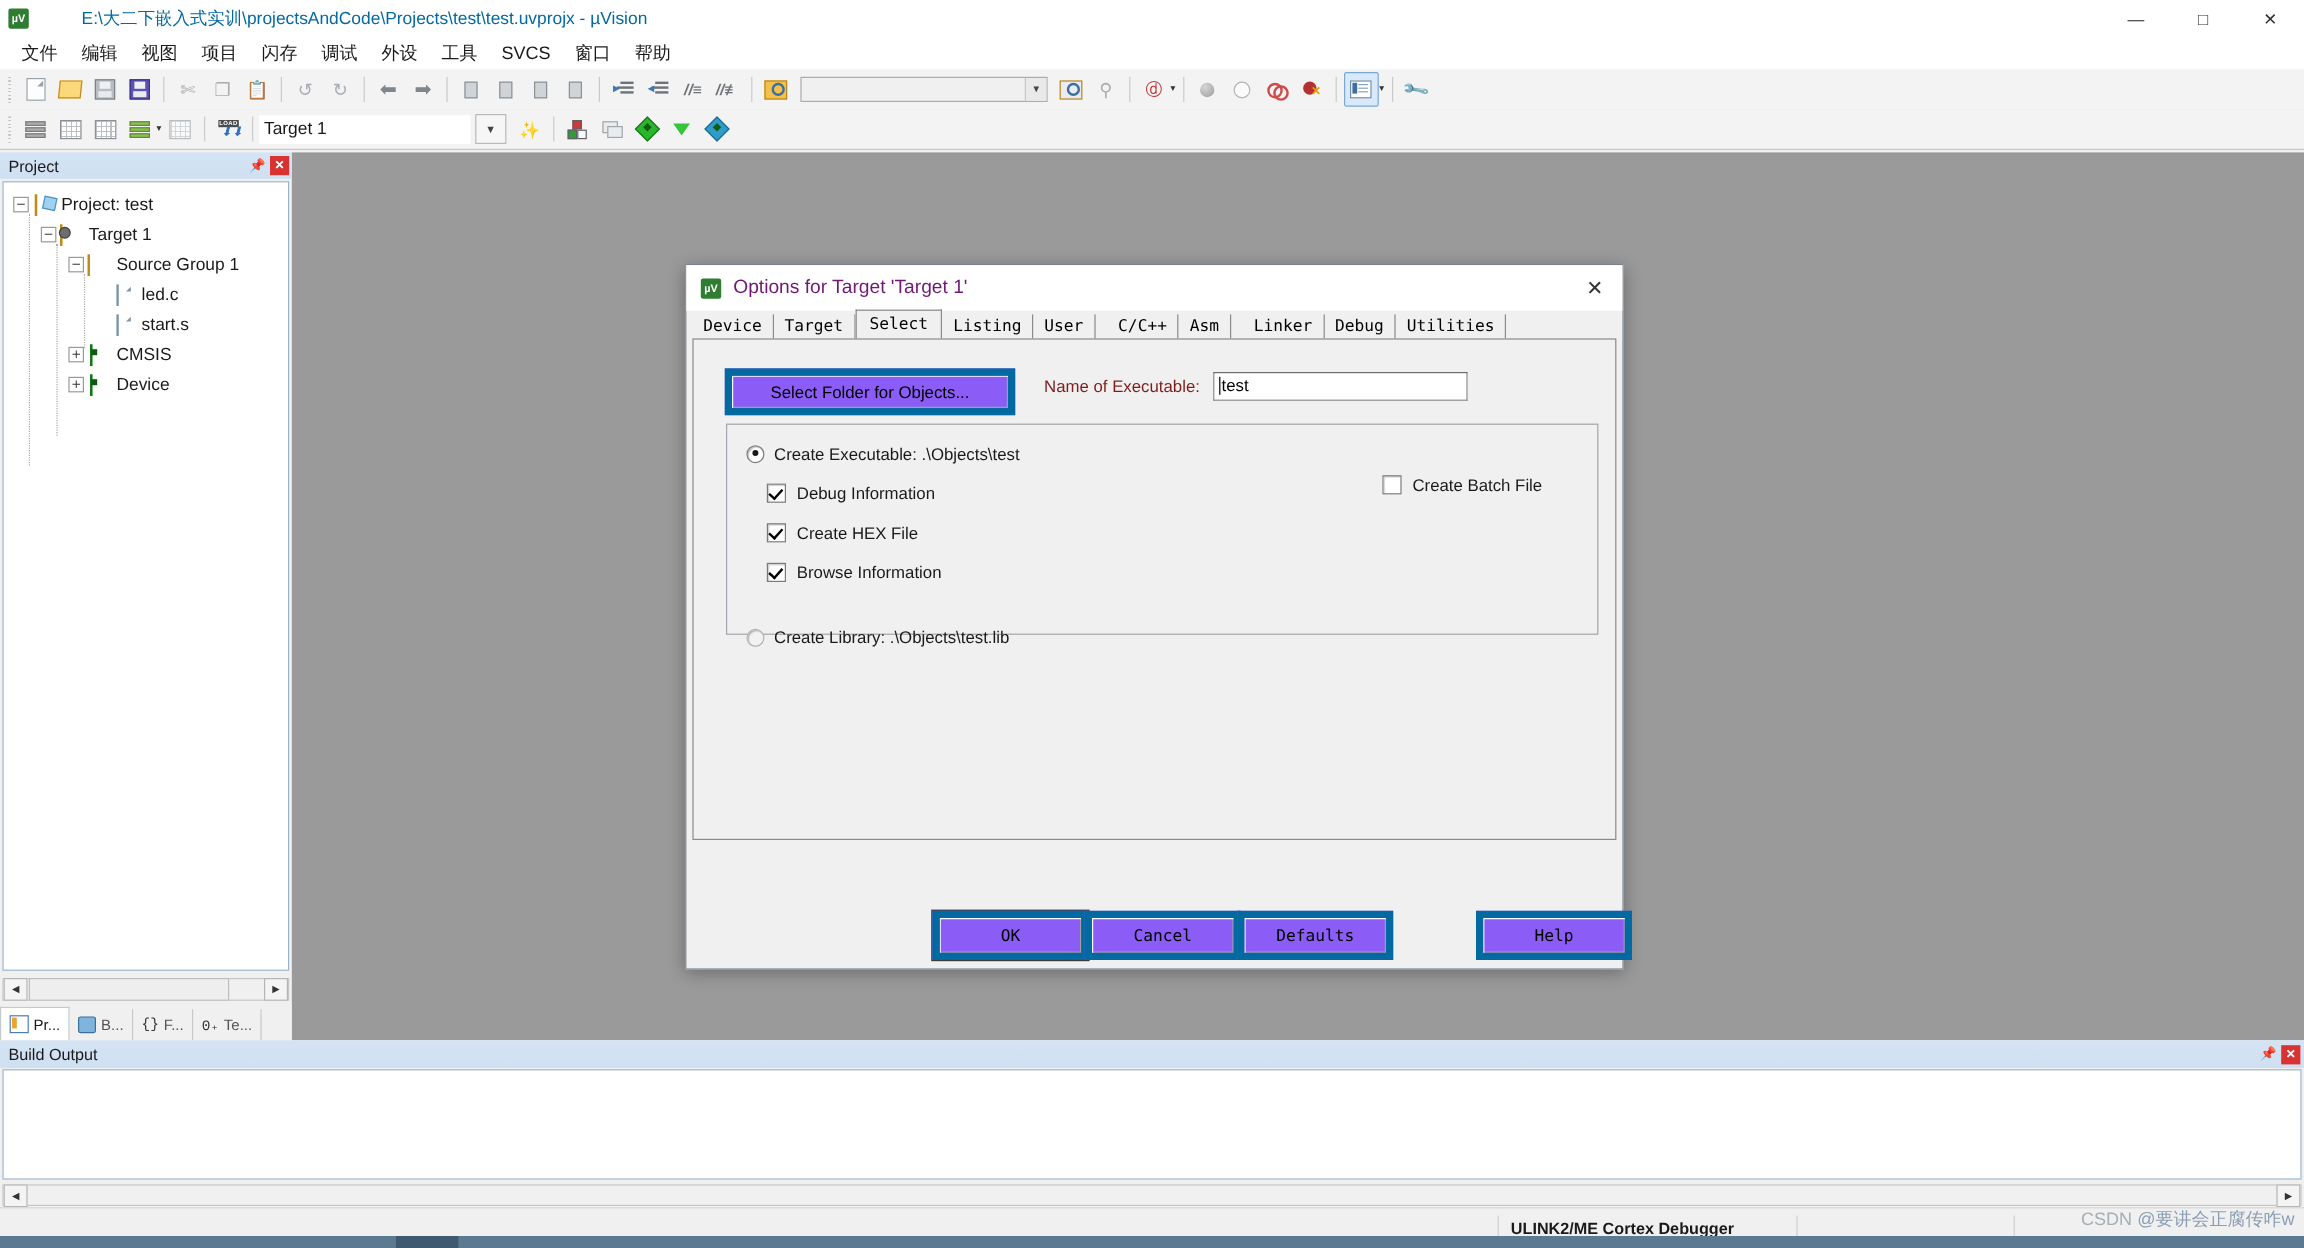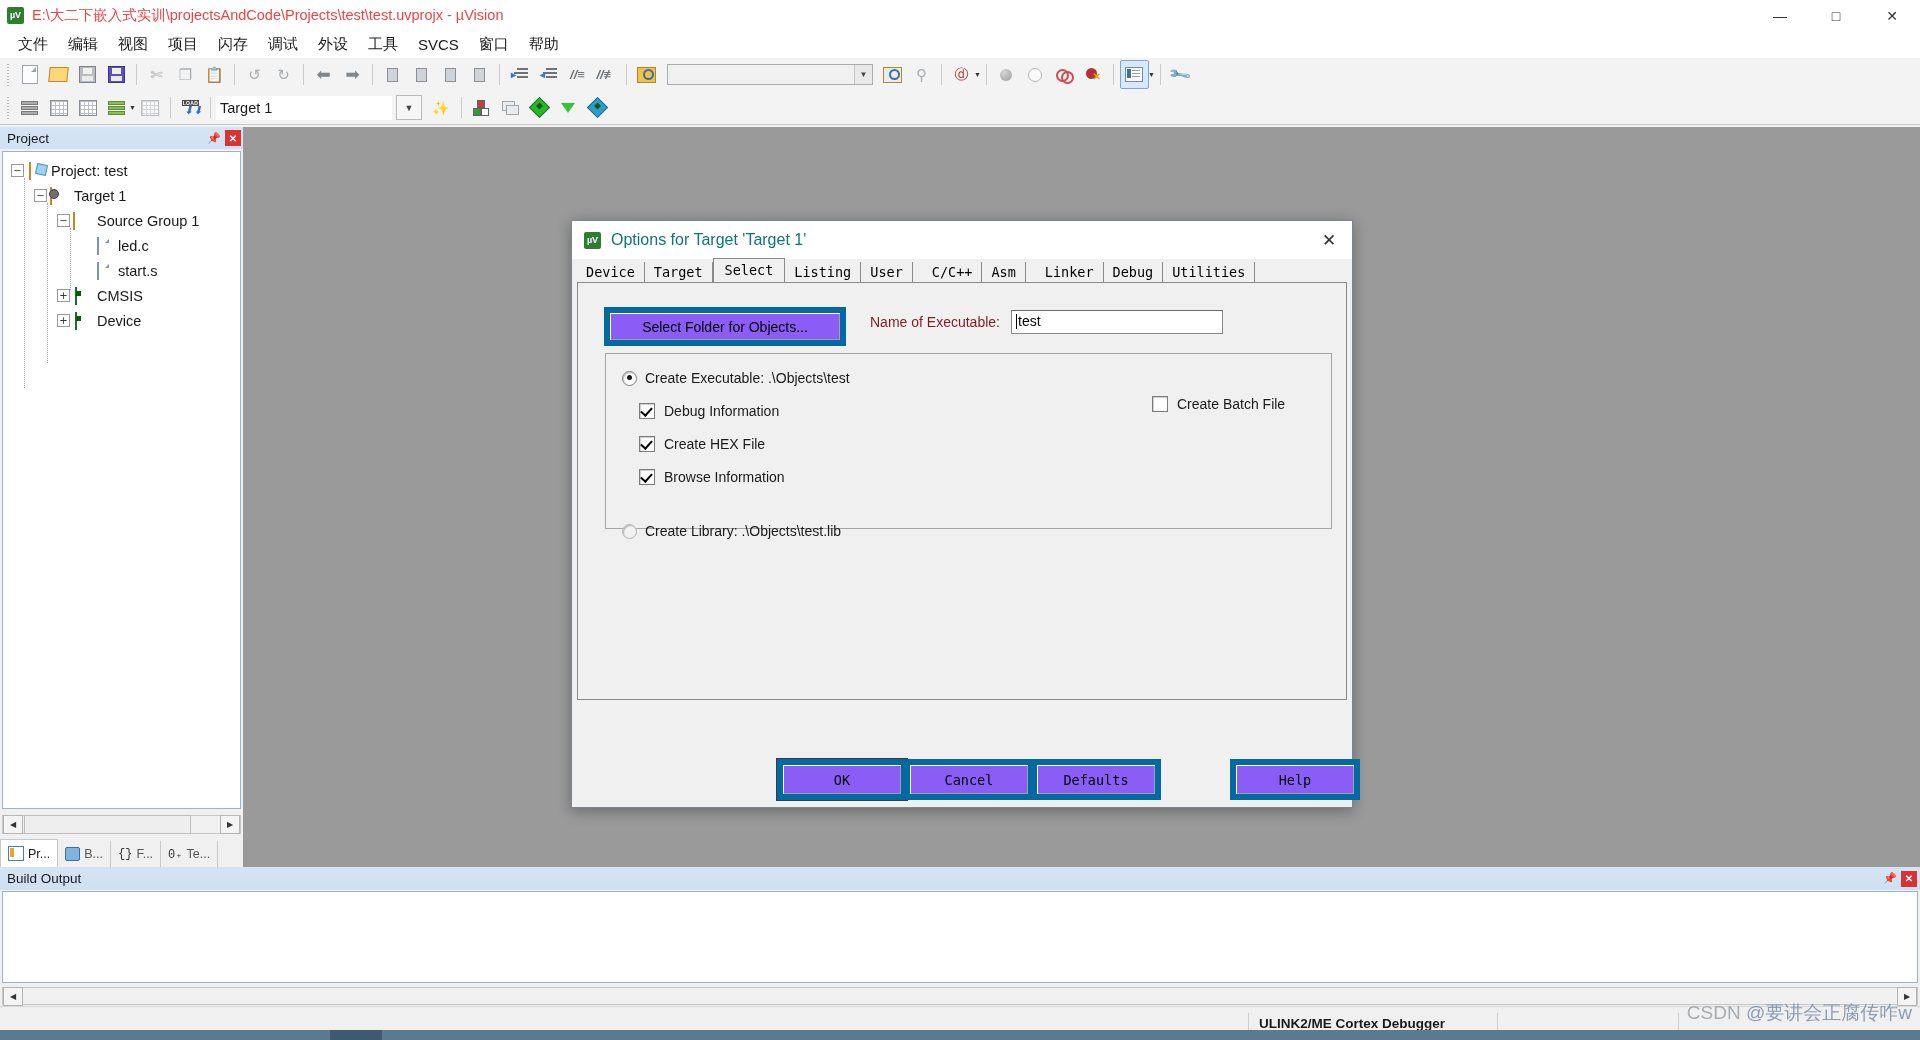--- a/index.html
+++ b/index.html
@@ -15,21 +15,21 @@
   .titlebar {
     position: absolute; left: 0; top: 0; width: 1920px; height: 31px;
     background: #ffffff; display: flex; align-items: center;
   }
   .title-icon {
     width: 17px; height: 17px; margin-left: 7px; margin-right: 8px;
     background: #2f7d32; border-radius: 2px; position: relative;
     display: flex; align-items: center; justify-content: center;
     color: #fff; font-size: 9px; font-weight: bold; line-height: 1;
   }
-  .title-text { font-size: 14.5px; color: #ef4444; white-space: nowrap; }
+  .title-text { font-size: 14.5px; color: #0369a1; white-space: nowrap; margin-left: 36px; }
   .win-btns { position: absolute; right: 0; top: 0; height: 31px; display: flex; }
   .win-btn {
     width: 56px; height: 31px; display: flex; align-items: center; justify-content: center;
     font-size: 14px; color: #333;
   }
 
   
   .menubar {
     position: absolute; left: 0; top: 31px; width: 1920px; height: 27px;
     background: #ffffff; display: flex; align-items: center; padding-left: 8px;
@@ -234,40 +234,40 @@
   .statusbar {
     position: absolute; left: 0; bottom: 0; width: 1920px; height: 33px;
     background: #f0f0f0; border-top: 1px solid #d6d6d6; display: flex; align-items: center;
   }
   .sb-cell { height: 22px; display: flex; align-items: center; font-size: 13.5px; color: #1a1a1a;
      padding: 0 10px; border-right: 1px solid #cfcfcf; }
   .taskbar-strip { position: absolute; left: 0; bottom: 0; width: 1920px; height: 10px; background: #3f5a70; }
   .taskbar-seg { position: absolute; bottom: 0; height: 10px; background: #5b7a92; }
 
   .watermark {
-    position: absolute; right: 8px; bottom: 14px; font-size: 19px; color: #9aa3ab;
+    position: absolute; right: 8px; bottom: 14px; font-size: 15px; color: #9aa3ab;
     white-space: nowrap; opacity: .85;
   }
   .watermark .cn { color: #7b8fa8; }
 
   
   .dlg {
     position: absolute; left: 571px; top: 220px; width: 782px; height: 588px;
     background: #f0f0f0; border: 1px solid #7a8590; box-shadow: 0 3px 14px rgba(0,0,0,.32);
     box-sizing: border-box;
   }
   .dlg-title {
     height: 38px; background: #ffffff; display: flex; align-items: center; padding-left: 12px;
     box-sizing: border-box;
   }
   .dlg-ic {
     width: 17px; height: 17px; background: #2f7d32; border-radius: 2px; margin-right: 10px;
     display: flex; align-items: center; justify-content: center; color: #fff; font-size: 9px; font-weight: bold;
   }
-  .dlg-title-text { font-size: 16px; color: #0f766e; }
+  .dlg-title-text { font-size: 16px; color: #701a75; }
   .dlg-close {
     margin-left: auto; width: 46px; height: 38px; display: flex; align-items: center; justify-content: center;
     font-size: 17px; color: #333;
   }
 
   .tabs-row {
     position: absolute; left: 5px; top: 38px; right: 5px; height: 24px;
     display: flex; align-items: flex-end;
   }
   .tab {

